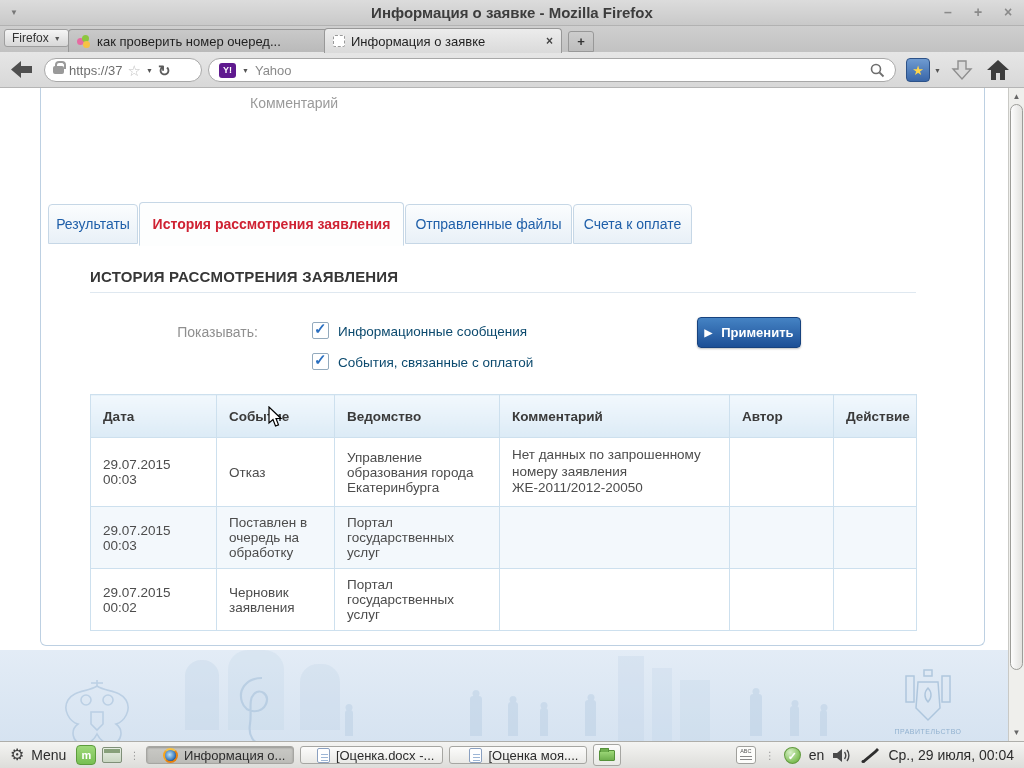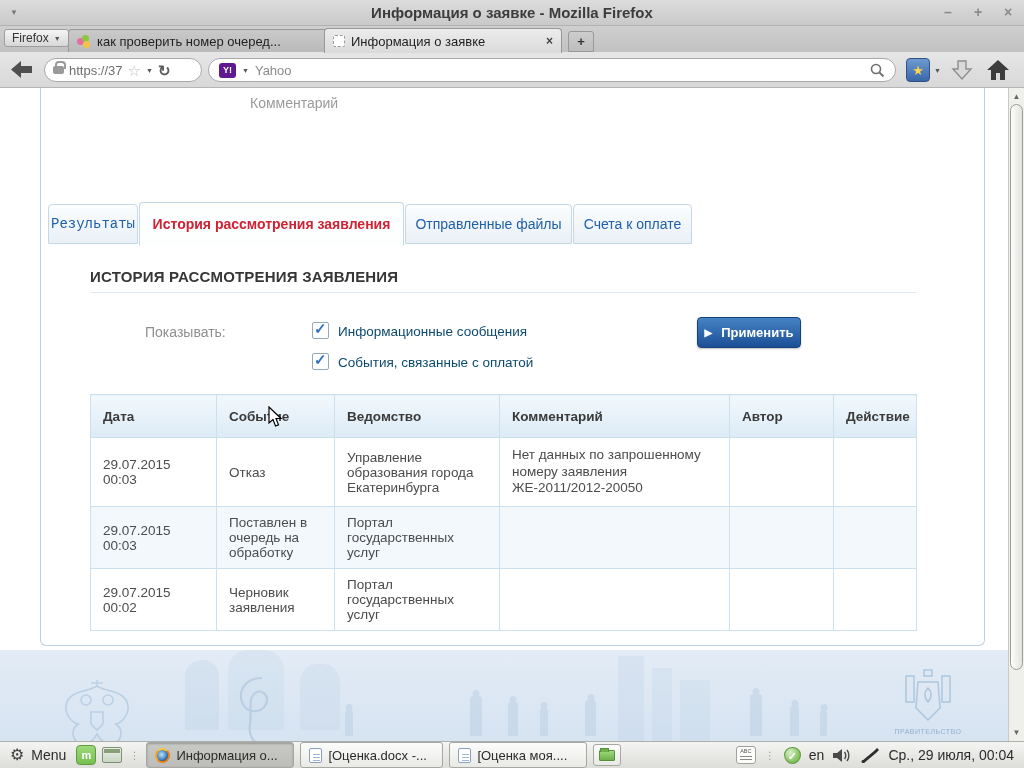--- a/index.html
+++ b/index.html
@@ -66,30 +66,30 @@
   #comment-label { position:absolute; left:250px; top:7px; font-size:14px; color:#9a9a9a; }
   #card { position:absolute; left:40px; top:-10px; width:945px; height:568px; background:#fff;
     border:1px solid #bdd0e2; border-top:none; border-radius:0 0 6px 6px; }
 
   .ptabs { position:absolute; left:48px; top:114px; height:44px; }
   .ptab { position:absolute; top:2px; height:40px; border:1px solid #c6d7e6; border-radius:4px 4px 0 0;
     background:linear-gradient(#fbfdfe,#e8f0f7); display:flex; align-items:center; justify-content:center;
     font-size:14px; color:#1f5fa9; }
   .ptab.active { top:0; height:44px; background:#fdfefe; border-bottom:1px solid #fdfefe;
     color:#cf2233; font-weight:bold; z-index:2; }
-  #ptab0 { left:0; width:90px;font-family:Liberation Mono, monospace; }
+  #ptab0 { left:0; width:90px; }
   #ptab1 { left:91px; width:265px; }
   #ptab2 { left:357px; width:167px; }
   #ptab3 { left:525px; width:119px; }
 
   #section-title { position:absolute; left:90px; top:180px; font-size:15px; font-weight:bold;
     color:#363636; letter-spacing:.2px; }
   #section-rule { position:absolute; left:90px; top:204px; width:826px; border-top:1px solid #dfe8f0; }
 
-  #filter-label { position:absolute; left:145px; top:236px; width:145px; text-align:left;
+  #filter-label { position:absolute; left:145px; top:236px; width:145px; text-align:center;
     font-size:14px; color:#8f8f8f; }
   .cb { position:absolute; width:17px; height:17px; background:#fff; border:1px solid #93aabd;
     border-radius:2px; }
   .cb .tick { position:absolute; left:1px; top:-3px; font-size:15px; font-weight:bold; color:#2a6fc0; }
   #cb1 { left:312px; top:234px; }
   #cb2 { left:312px; top:265px; }
   .cb-label { position:absolute; font-size:13.5px; color:#0c4a6e; }
   #cb1-label { left:338px; top:236px; }
   #cb2-label { left:338px; top:267px; }
 
@@ -137,22 +137,22 @@
     display:flex; align-items:center; padding:0 6px; gap:6px; font-size:13px; color:#2c2c2c; }
   #menu-btn { display:flex; align-items:center; gap:7px; padding:0 4px; }
   .gear { font-size:16px; color:#3f3f3f; line-height:1; }
   #menu-label { font-size:14px; color:#2c2c2c; }
   .mint { width:20px; height:20px; background:linear-gradient(#9ed97a,#77bf52); border:1px solid #5c9c3c;
     border-radius:4px; color:#fff; font-weight:bold; font-size:11px; text-align:center; line-height:19px; }
   .showdesk { width:20px; height:16px; background:linear-gradient(#e8efe4,#c9d6c2); border:1px solid #7f8f78;
     border-radius:2px; position:relative; }
   .showdesk:before { content:""; position:absolute; left:1px; top:1px; right:1px; height:4px; background:#87a07a; }
   .tb-sep { color:#999; font-size:10px; padding:0 1px; }
-  .taskbtn { height:26px; border:1px solid #a6a6a2; border-radius:3px; display:flex; align-items:center;
-    gap:6px; padding:0 8px; background:linear-gradient(#fcfcfb,#e9e9e6); white-space:nowrap; overflow:hidden; }
+  .taskbtn { height:18px; border:1px solid #a6a6a2; border-radius:3px; display:flex; align-items:center;
+    gap:6px; padding:0 8px; background:linear-gradient(#fcfcfb,#e9e9e6); white-space:nowrap; overflow:hidden;justify-content:flex-end; }
   .taskbtn.active { background:linear-gradient(#c9c9c5,#bcbcb8); box-shadow:inset 0 1px 2px rgba(0,0,0,.25); }
   #task1 { width:148px; } #task2 { width:143px; } #task3 { width:138px; }
   .ffmini { width:15px; height:15px; border-radius:50%; flex:0 0 15px;
     background:radial-gradient(circle at 42% 42%, #bfe3f7 0%, #3f7fc1 58%, #1d4f8d 75%);
     border:2px solid #e8820e; border-left-color:#f8a51e; border-top-color:#f6c244; }
   .docmini { width:13px; height:15px; background:#fff; border:1px solid #8aa0c0; border-radius:2px; flex:0 0 13px;
     background-image:repeating-linear-gradient(#fff 0 2px, #9db6d6 2px 3px); background-size:7px 100%;
     background-position:3px 3px; background-repeat:no-repeat; }
   .folderbtn { width:28px; height:22px; border:1px solid #a6a6a2; border-radius:3px;
     background:linear-gradient(#fcfcfb,#e9e9e6); display:flex; align-items:center; justify-content:center; }

